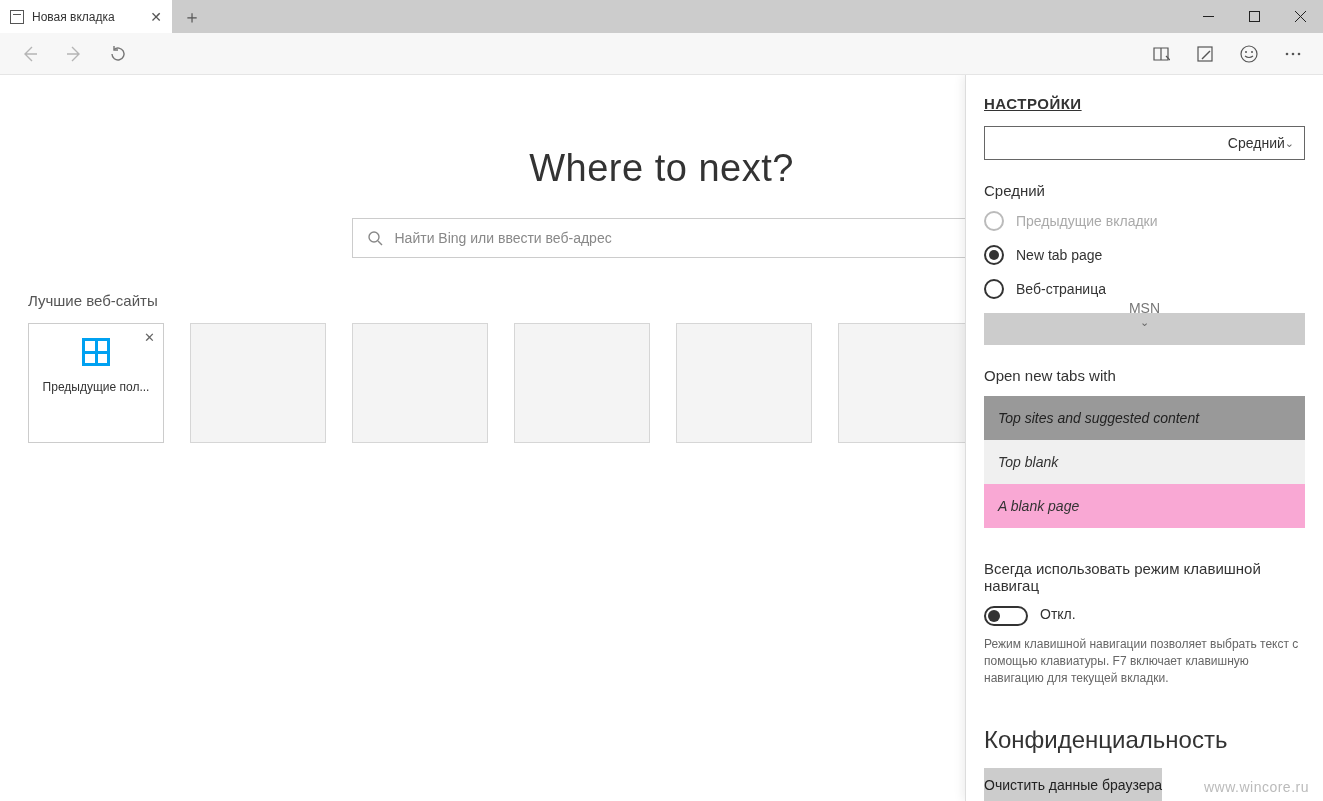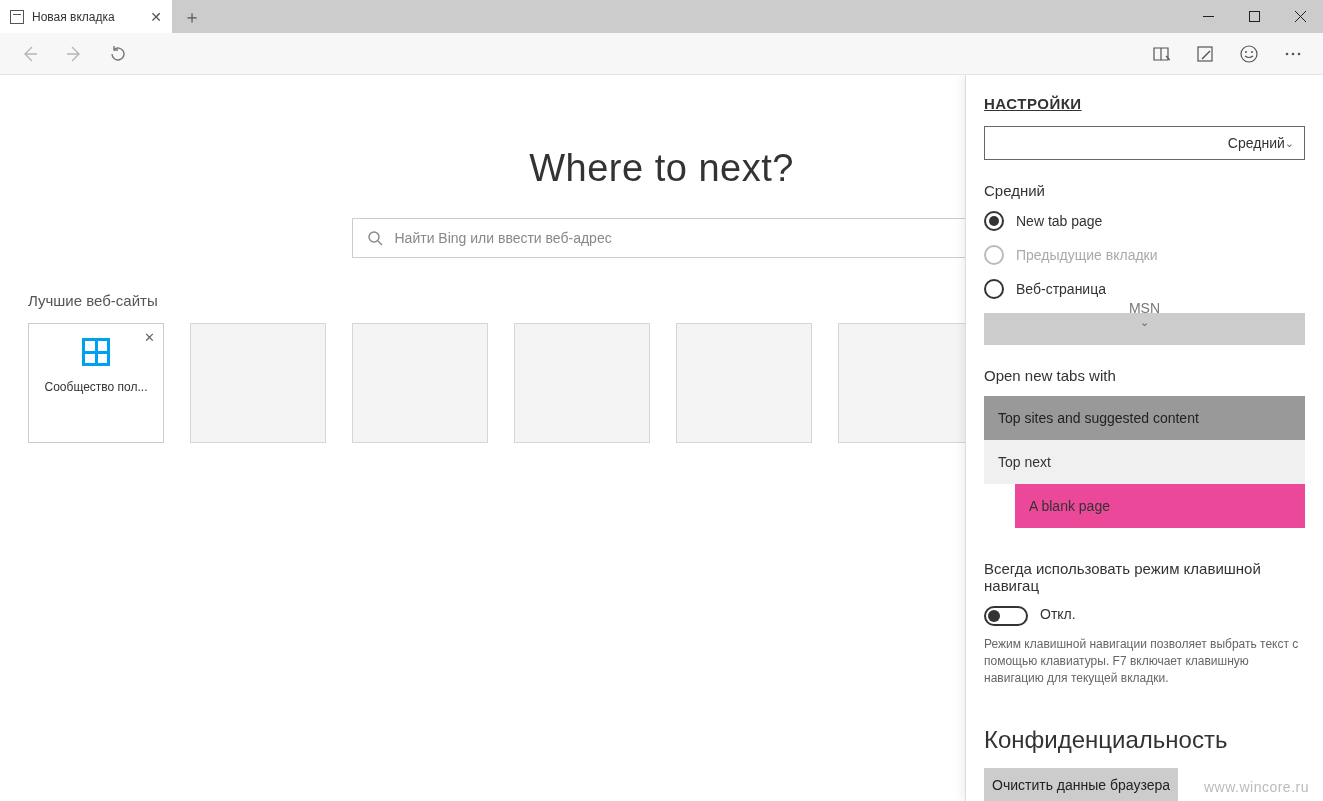--- a/index.html
+++ b/index.html
@@ -195,33 +195,34 @@
     width:20px; height:20px; border-radius:50%;
     border:2px solid #333;
     display:flex; align-items:center; justify-content:center;
     flex:0 0 20px;
   }
   .radio.disabled { border-color:#bbb; }
   .radio .dot { width:10px; height:10px; border-radius:50%; background:#333; }
 
   .option-list {
     margin-top:2px;
+    font-style:italic;
   }
   .option-item {
     height:44px;
     display:flex; align-items:center;
     padding:0 14px;
     font-size:14px;
     color:#333;
     background:#e6e6e6;
     cursor:pointer;
   }
   .option-item.selected { background:#999999; color:#222; }
   .option-item.alt { background:#f0f0f0; }
-  .option-item.alt2 { background:#ec4899;margin-left:31px; }
+  .option-item.alt2 { background:#f9a8d4; }
 
   .toggle-row {
     display:flex; align-items:flex-start; gap:12px;
     margin-top:10px;
   }
   .toggle {
     width:44px; height:20px; border:2px solid #333; border-radius:12px;
     position:relative; cursor:pointer;
     flex:0 0 44px;
   }
@@ -234,21 +235,21 @@
     margin-top:10px;
   }
 
   .section-heading {
     font-size:24px; font-weight:400;
     margin-top:40px;
     margin-bottom:14px;
   }
   .wide-btn {
     display:inline-flex; align-items:center;
-    height:34px; padding:0 8px;
+    height:34px; padding:0 0;
     background:#ccc; color:#222;
     font-size:14px;
     cursor:pointer;
   }
 
   .watermark {
     position:fixed;
     right:14px; bottom:6px;
     font-size:14px;
     color:#bbb;
@@ -350,67 +351,67 @@
 
   <div class="tiles">
     <div class="tile">
       <span class="tile-close">✕</span>
       <div class="tile-icon">
           <span></span>
           <span></span>
           <span></span>
           <span></span>
         </div>
-      <div class="tile-label">Сообщество пол...</div>
+      <div class="tile-label">Предыдущие пол...</div>
     </div>
     <div class="tile empty"></div>
     <div class="tile empty"></div>
     <div class="tile empty"></div>
     <div class="tile empty"></div>
     <div class="tile empty"></div>
   </div>
 
   <div class="settings-panel">
     <h2>НАСТРОЙКИ</h2>
 
     <div class="select-box">
       <span>Средний</span>
       <span class="chev">⌄</span>
     </div>
 
     <div class="group-label">Средний</div>
 
+    <div class="radio-row disabled">
+      <span class="radio disabled"></span>
+      <span>Предыдущие вкладки</span>
+    </div>
     <div class="radio-row">
       <span class="radio">
           <span class="dot"></span>
         </span>
       <span>New tab page</span>
     </div>
-    <div class="radio-row disabled">
-      <span class="radio disabled"></span>
-      <span>Предыдущие вкладки</span>
-    </div>
     <div class="radio-row">
       <span class="radio"></span>
       <span>Веб-страница</span>
     </div>
 
     <div class="select-box disabled">
       <span>MSN</span>
       <span class="chev">⌄</span>
     </div>
 
     <div class="group-label">Open new tabs with</div>
 
     <div class="option-list">
       <div class="option-item selected">
         <span>Top sites and suggested content</span>
       </div>
       <div class="option-item alt">
-        <span>Top next</span>
+        <span>Top blank</span>
       </div>
       <div class="option-item alt2">
         <span>A blank page</span>
       </div>
     </div>
 
     <div class="group-label" style="margin-top:32px">Всегда использовать режим клавишной навигац</div>
     <div class="toggle-row">
       <div class="toggle">
           <span class="knob"></span>

